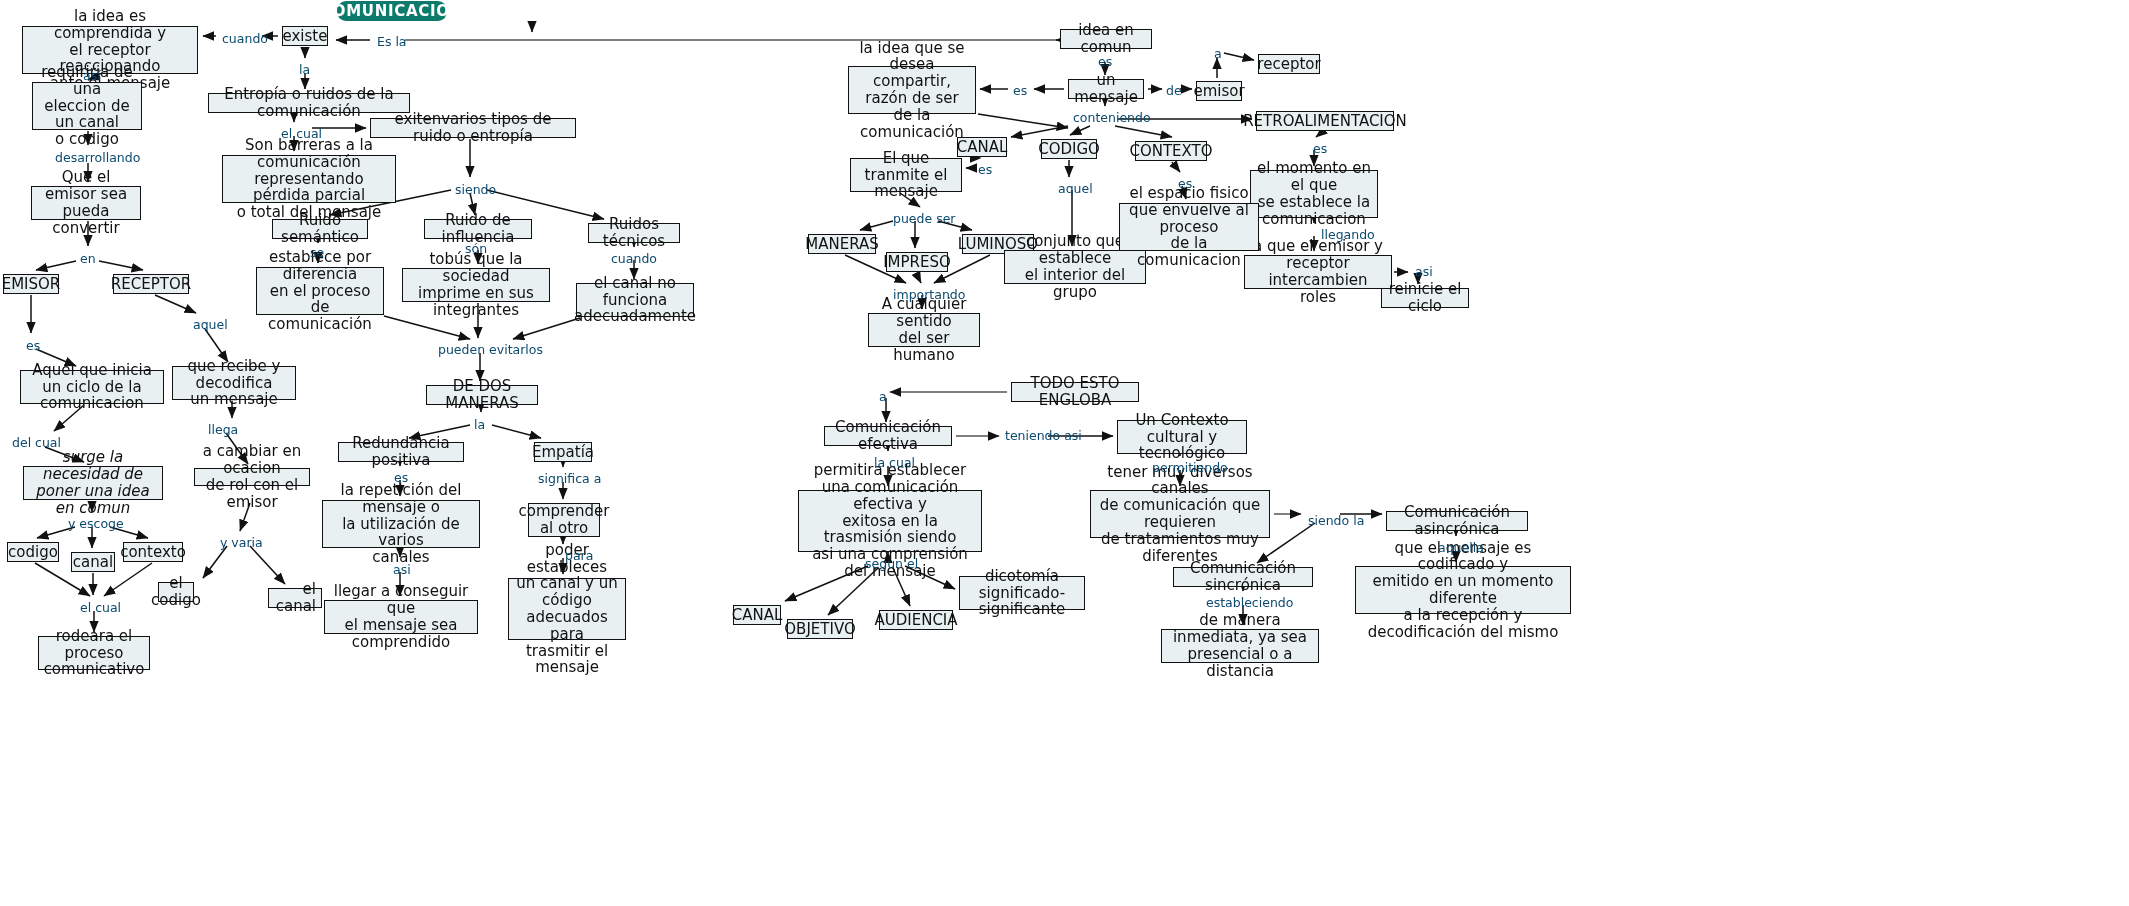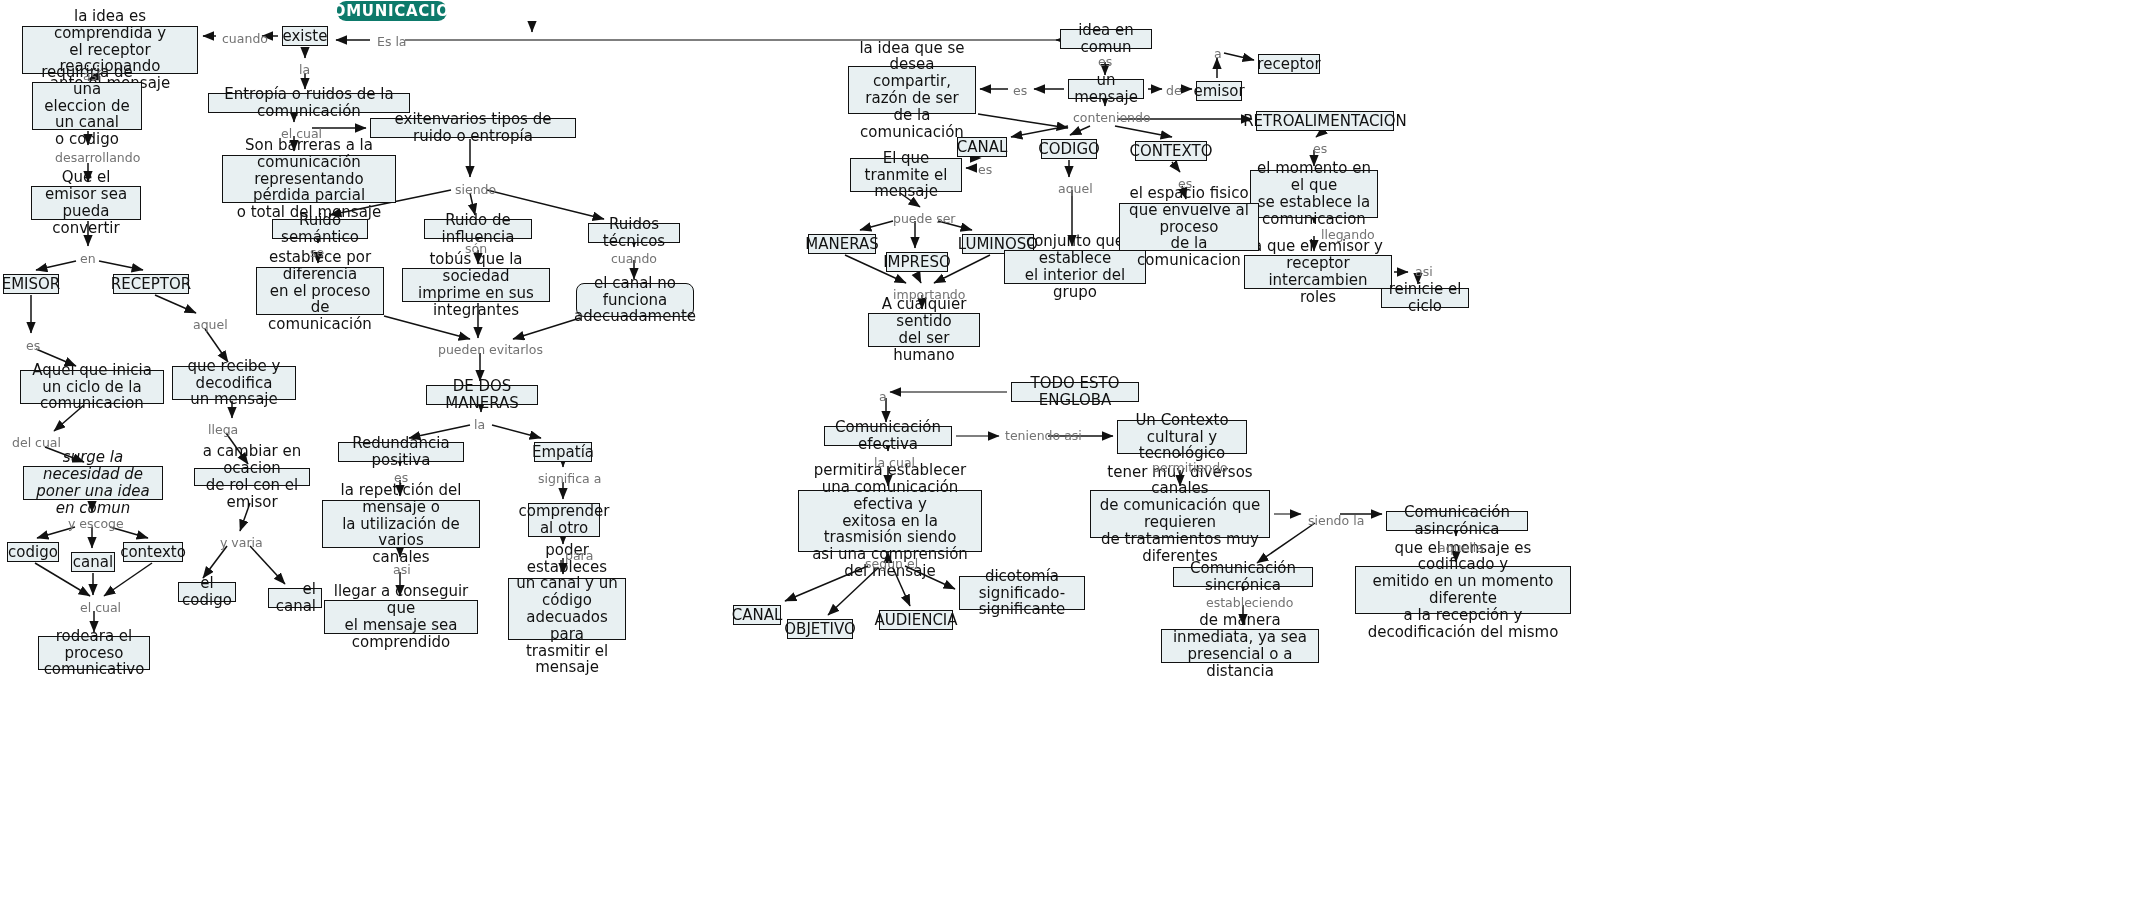--- a/index.html
+++ b/index.html
@@ -2,21 +2,21 @@
 <html><head>
 <meta charset="utf-8">
 <style>
   html,body{margin:0;padding:0;background:#ffffff;}
   body{font-family:"DejaVu Sans","Liberation Sans",sans-serif;}
   #canvas{position:relative;width:2129px;height:906px;overflow:hidden;background:#fff;}
   svg#edges{position:absolute;left:0;top:0;width:2129px;height:906px;pointer-events:none;}
   .node{position:absolute;box-sizing:border-box;background:#e8f0f2;border:1px solid #111;
         text-align:center;line-height:1.12;color:#111;font-size:15px;padding:2px 5px;
         display:flex;align-items:center;justify-content:center;white-space:pre-line;}
-  .lbl{position:absolute;font-size:12.5px;color:#737373;background:transparent;
+  .lbl{position:absolute;font-size:12.5px;color:#0c4a6e;background:transparent;
        white-space:nowrap;text-align:right;line-height:1;}
   .title{position:absolute;background:#0d7a6b;color:#fff;border-radius:9px;border:none;
          font-weight:bold;font-size:15px;letter-spacing:.7px;display:flex;
          align-items:center;justify-content:center;}
 </style>
 </head>
 <body>
 
 <div id="canvas">
 
@@ -281,37 +281,37 @@
 poner una idea en comun</div>
       <div class="node" style="left: 7px; top: 542px; width: 52px; height: 20px;">codigo</div>
       <div class="node" style="left: 71px; top: 552px; width: 44px; height: 20px;">canal</div>
       <div class="node" style="left: 123px; top: 542px; width: 60px; height: 20px;">contexto</div>
       <div class="node" style="left: 38px; top: 636px; width: 112px; height: 34px;">rodeara el proceso
 comunicativo</div>
       <div class="node" style="left: 172px; top: 366px; width: 124px; height: 34px;">que recibe y decodifica
 un mensaje</div>
       <div class="node" style="left: 194px; top: 468px; width: 116px; height: 18px;">a cambiar en ocacion
 de rol con el emisor</div>
-      <div class="node" style="left: 178px; top: 582px; width: 58px; height: 20px;">el codigo</div>
+      <div class="node" style="left: 158px; top: 582px; width: 36px; height: 20px;">el codigo</div>
       <div class="node" style="left: 268px; top: 588px; width: 54px; height: 20px; text-align: right;">el canal</div>
       <div class="node" style="left: 282px; top: 26px; width: 46px; height: 20px;">existe</div>
       <div class="node" style="left: 208px; top: 93px; width: 202px; height: 20px;">Entropía o ruidos de la comunicación</div>
       <div class="node" style="left: 370px; top: 118px; width: 206px; height: 20px;">exitenvarios tipos de ruido o entropía</div>
       <div class="node" style="left: 222px; top: 155px; width: 174px; height: 48px;">Son barreras a la comunicación
 representando pérdida parcial
 o total del mensaje</div>
       <div class="node" style="left: 272px; top: 219px; width: 96px; height: 20px;">Ruido semántico</div>
       <div class="node" style="left: 256px; top: 267px; width: 128px; height: 48px;">establece por diferencia
 en el proceso de
 comunicación</div>
       <div class="node" style="left: 424px; top: 219px; width: 108px; height: 20px;">Ruido de influencia</div>
       <div class="node" style="left: 402px; top: 268px; width: 148px; height: 34px;">tobús que la sociedad
 imprime en sus integrantes</div>
       <div class="node" style="left: 588px; top: 223px; width: 92px; height: 20px;">Ruidos técnicos</div>
-      <div class="node" style="left: 576px; top: 283px; width: 118px; height: 34px; border-radius: 8px;">el canal no funciona
+      <div class="node" style="left: 576px; top: 283px; width: 118px; height: 34px;">el canal no funciona
 adecuadamente</div>
       <div class="node" style="left: 426px; top: 385px; width: 112px; height: 20px;">DE DOS MANERAS</div>
       <div class="node" style="left: 338px; top: 442px; width: 126px; height: 20px;">Redundancia positiva</div>
       <div class="node" style="left: 322px; top: 500px; width: 158px; height: 48px;">la repetición del mensaje o
 la utilización de varios
 canales</div>
       <div class="node" style="left: 324px; top: 600px; width: 154px; height: 34px;">llegar a conseguir que
 el mensaje sea comprendido</div>
       <div class="node" style="left: 534px; top: 442px; width: 58px; height: 20px;">Empatía</div>
       <div class="node" style="left: 528px; top: 503px; width: 72px; height: 34px;">comprender

